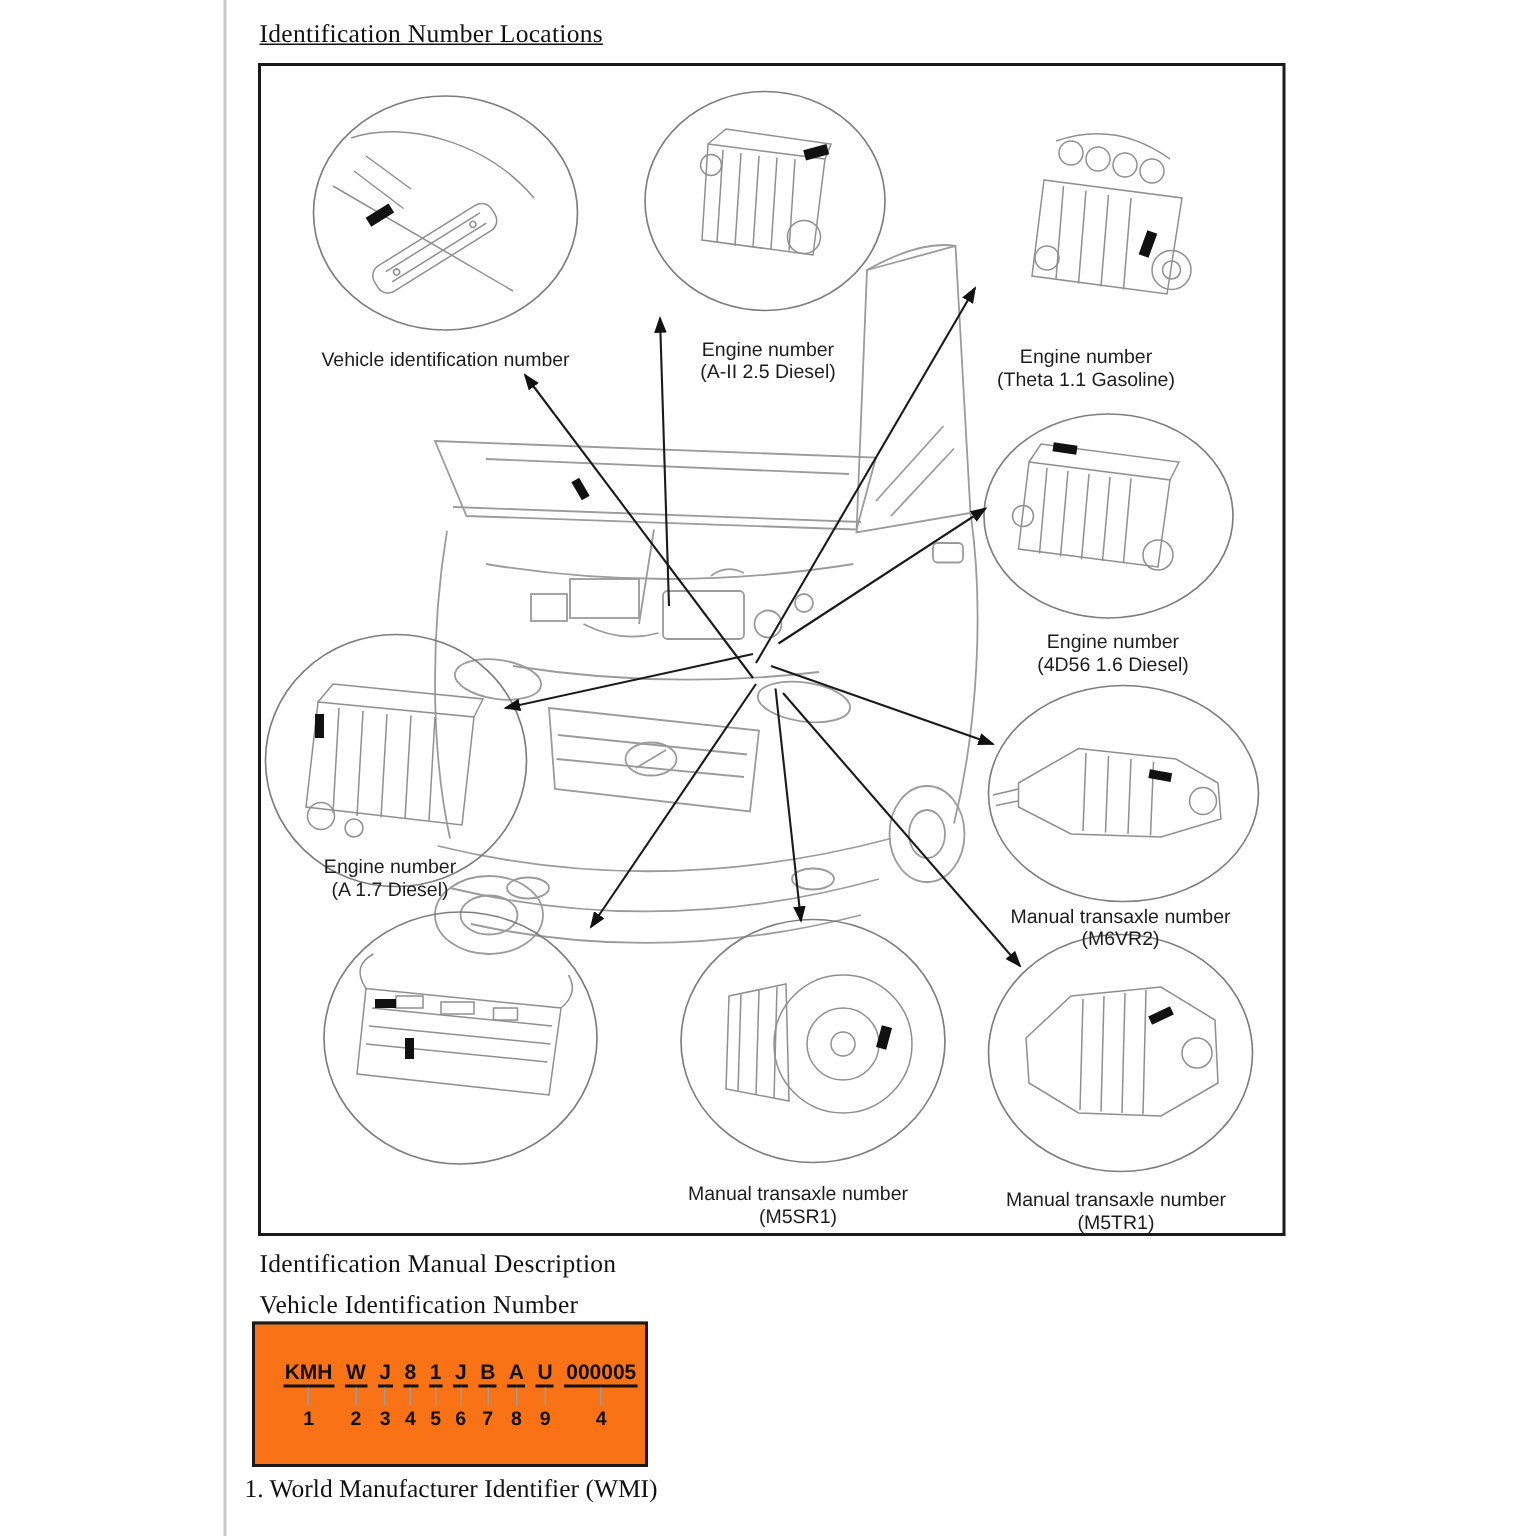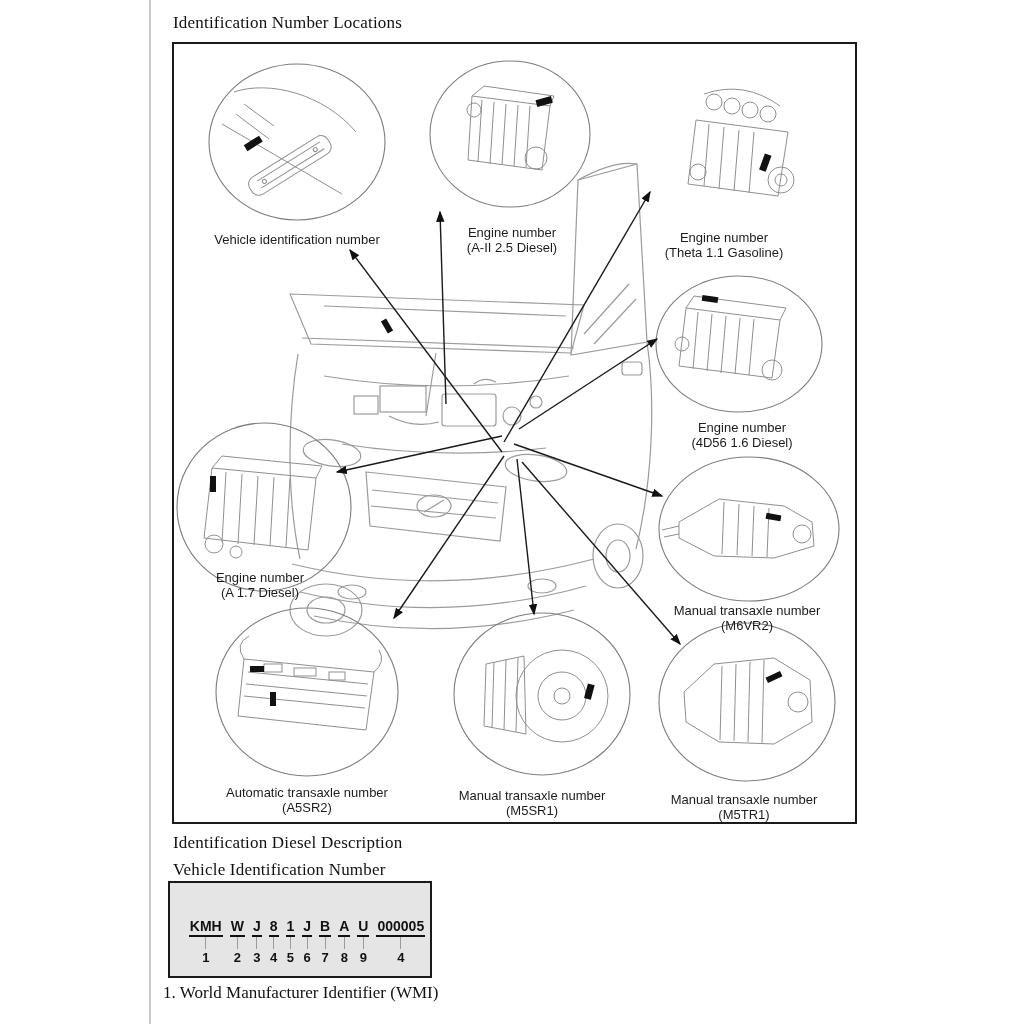--- a/index.html
+++ b/index.html
@@ -17,22 +17,22 @@
     border:2px solid #1a1a1a;box-sizing:border-box;background:#fff;
   }
   .figure-box svg{position:absolute;left:0;top:0;width:681px;height:778px;}
   .callout-label{
     position:absolute;transform:translateX(-50%);text-align:center;
     font-family:"Liberation Sans",sans-serif;font-size:13px;line-height:1.18;
     color:#1c1c1c;white-space:nowrap;
   }
   .vin-box{
     position:absolute;left:168px;top:881px;width:264px;height:97px;
-    border:2px solid #1a1a1a;box-sizing:border-box;background:#e5e5e5;
-    display:flex;align-items:center;justify-content:center;padding-top:24px;
+    border:2px solid #1a1a1a;box-sizing:border-box;background:#f97316;
+    display:flex;align-items:flex-start;justify-content:center;padding-top:24px;
   }
   .vin-row{display:flex;align-items:flex-start;gap:7px;margin-left:14px;}
   .vin-group{display:flex;flex-direction:column;align-items:center;}
   .vin-chars{
     font-family:"Liberation Sans",sans-serif;font-weight:bold;font-size:14px;
     color:#111;border-bottom:2px solid #111;padding:0 1px 1px 1px;line-height:1.1;
   }
   .vin-tick{width:1px;height:12px;background:#9a9a9a;}
   .vin-num{
     font-family:"Liberation Sans",sans-serif;font-weight:bold;font-size:13px;
@@ -41,21 +41,21 @@
   .footnote{
     position:absolute;left:163px;top:983px;font-family:"Liberation Serif",serif;
     font-size:17px;color:#111;white-space:nowrap;
   }
 </style>
 </head>
 <body>
 
 <div class="page-edge"></div>
 
-<div class="serif-heading" style="left:173px;top:13px;">Identification Number Locations</div>
+<div class="serif-heading" style="left:173px;top:13px;text-decoration:underline;">Identification Number Locations</div>
 
 <div class="figure-box">
   <svg viewBox="0 0 681 778">
     <defs>
       <marker id="ah" markerWidth="9" markerHeight="8" refX="7" refY="3" orient="auto">
         <path d="M0,0 L8,3 L0,6 Z" fill="#111"></path>
       </marker>
     </defs>
 
     <g stroke="#9b9b9b" fill="none" stroke-width="1.2">
@@ -253,35 +253,31 @@
     <div>(4D56 1.6 Diesel)</div>
   </div>
   <div class="callout-label" style="left:86px;top:526px;">
     <div>Engine number</div>
     <div>(A 1.7 Diesel)</div>
   </div>
   <div class="callout-label" style="left:573px;top:559px;">
     <div>Manual transaxle number</div>
     <div>(M6VR2)</div>
   </div>
-  <div class="callout-label" style="left:133px;top:741px;">
-    <div>Automatic transaxle number</div>
-    <div>(A5SR2)</div>
-  </div>
   <div class="callout-label" style="left:358px;top:744px;">
     <div>Manual transaxle number</div>
     <div>(M5SR1)</div>
   </div>
   <div class="callout-label" style="left:570px;top:748px;">
     <div>Manual transaxle number</div>
     <div>(M5TR1)</div>
   </div>
 </div>
 
-<div class="serif-heading" style="left:173px;top:833px;">Identification Diesel Description</div>
+<div class="serif-heading" style="left:173px;top:833px;">Identification Manual Description</div>
 
 <div class="serif-heading" style="left:173px;top:860px;">Vehicle Identification Number</div>
 
 <div class="vin-box">
   <div class="vin-row">
     <div class="vin-group">
       <div class="vin-chars">KMH</div>
       <div class="vin-tick"></div>
       <div class="vin-num">1</div>
     </div>

